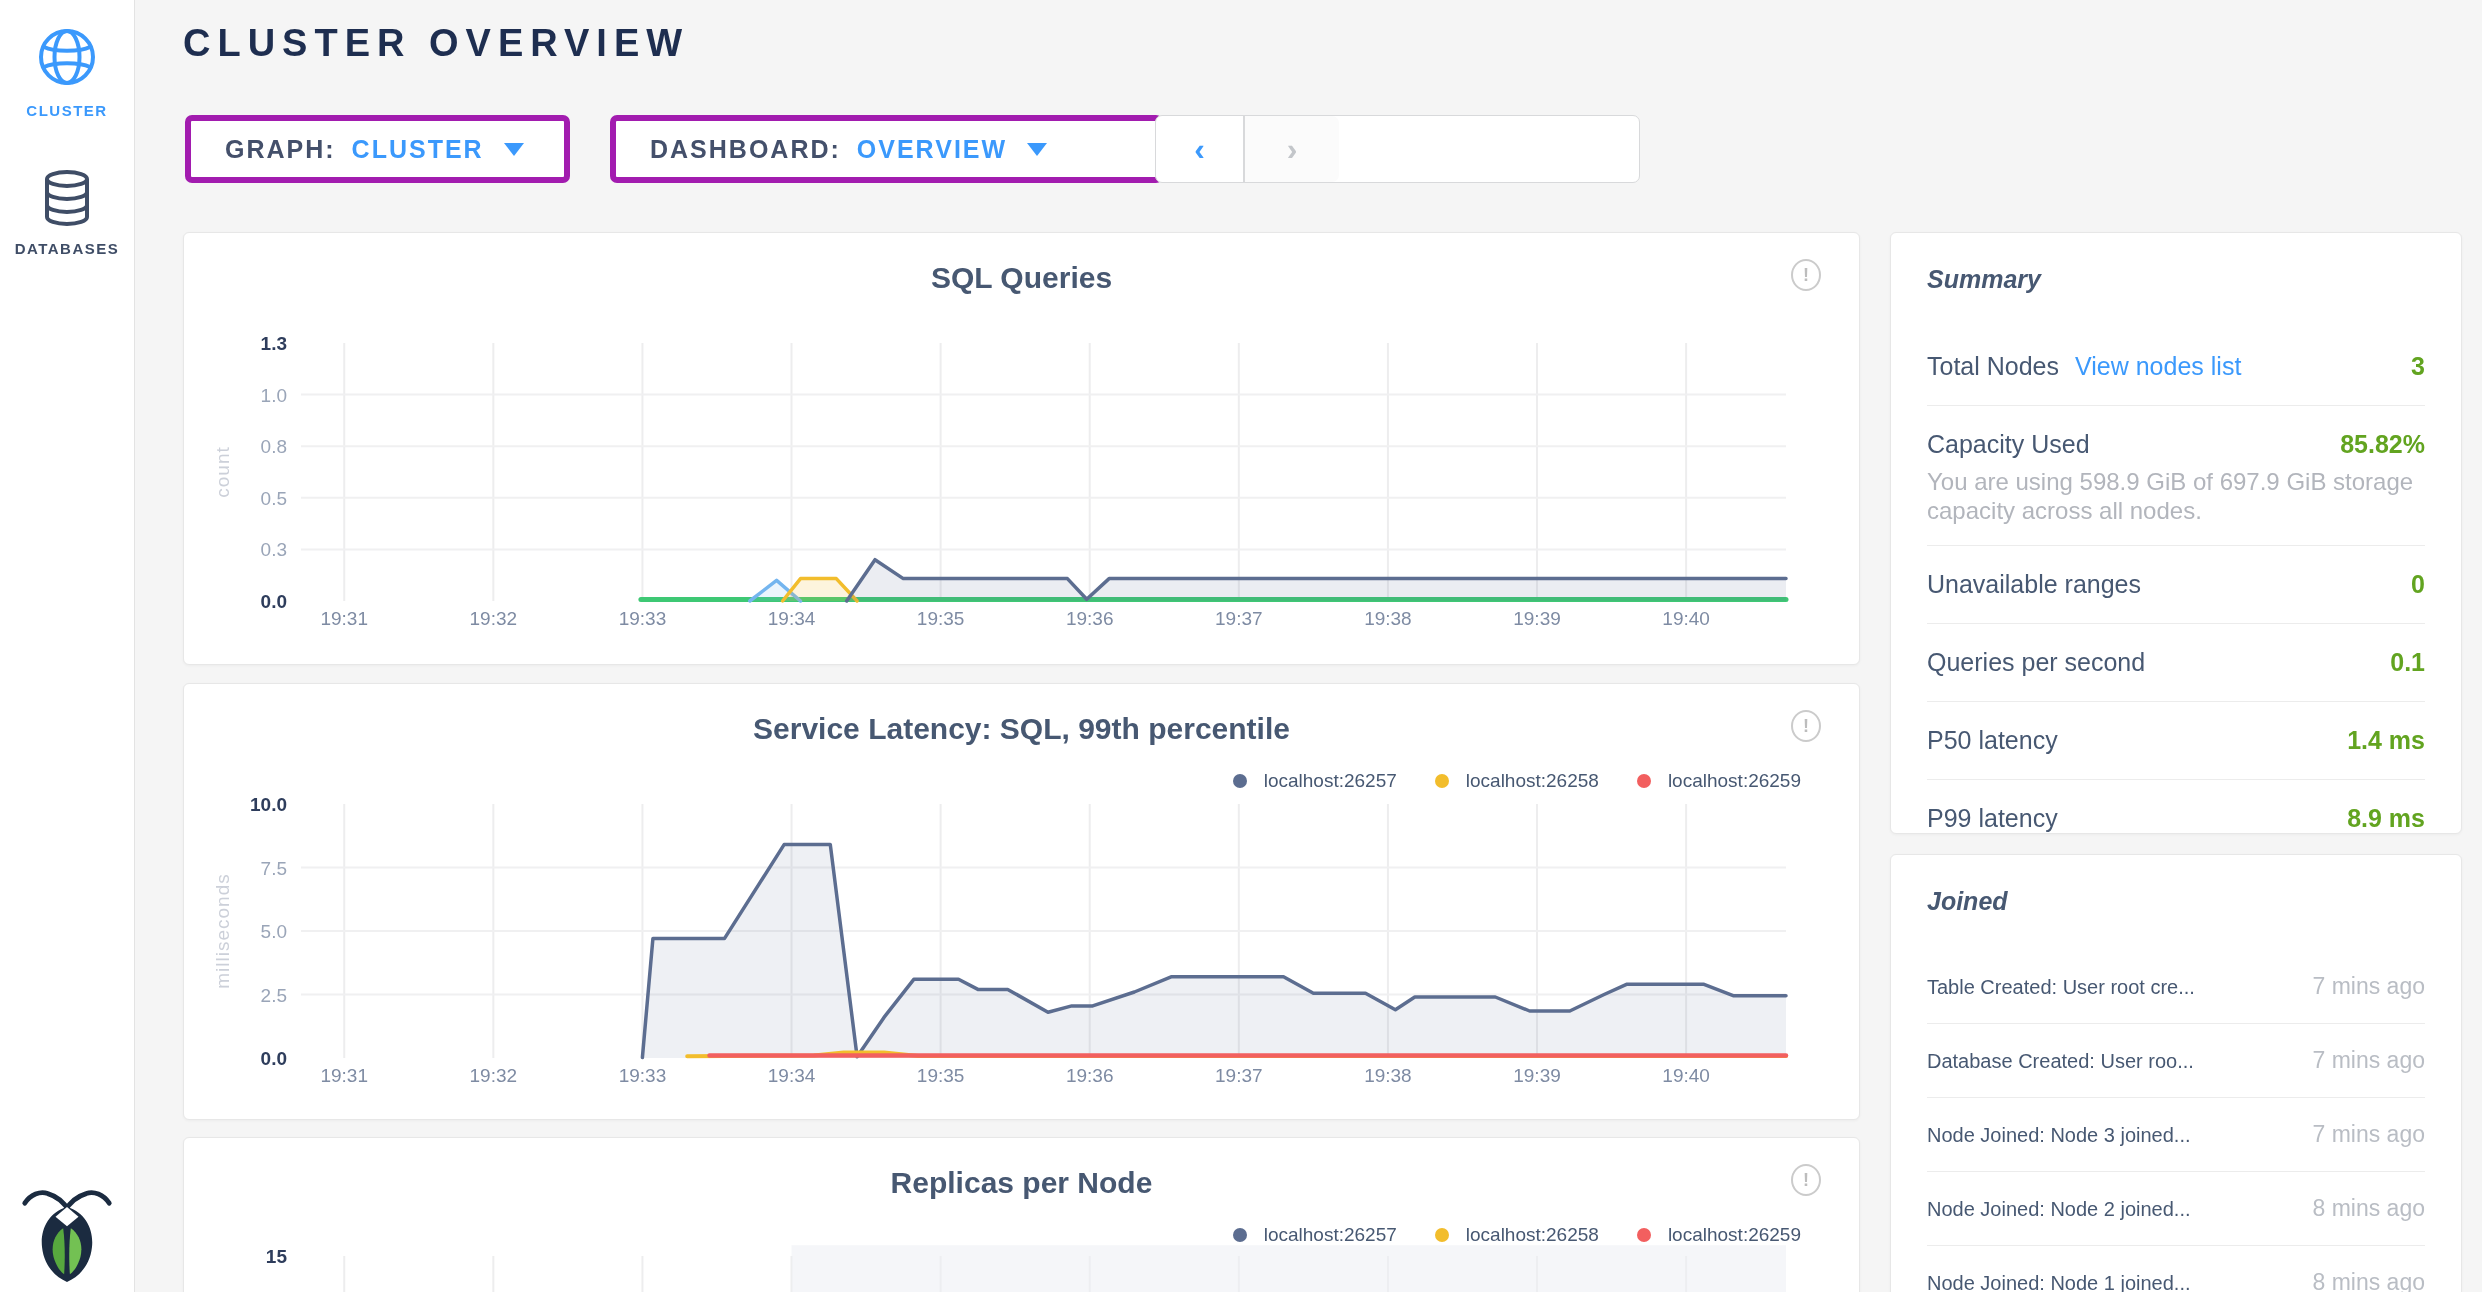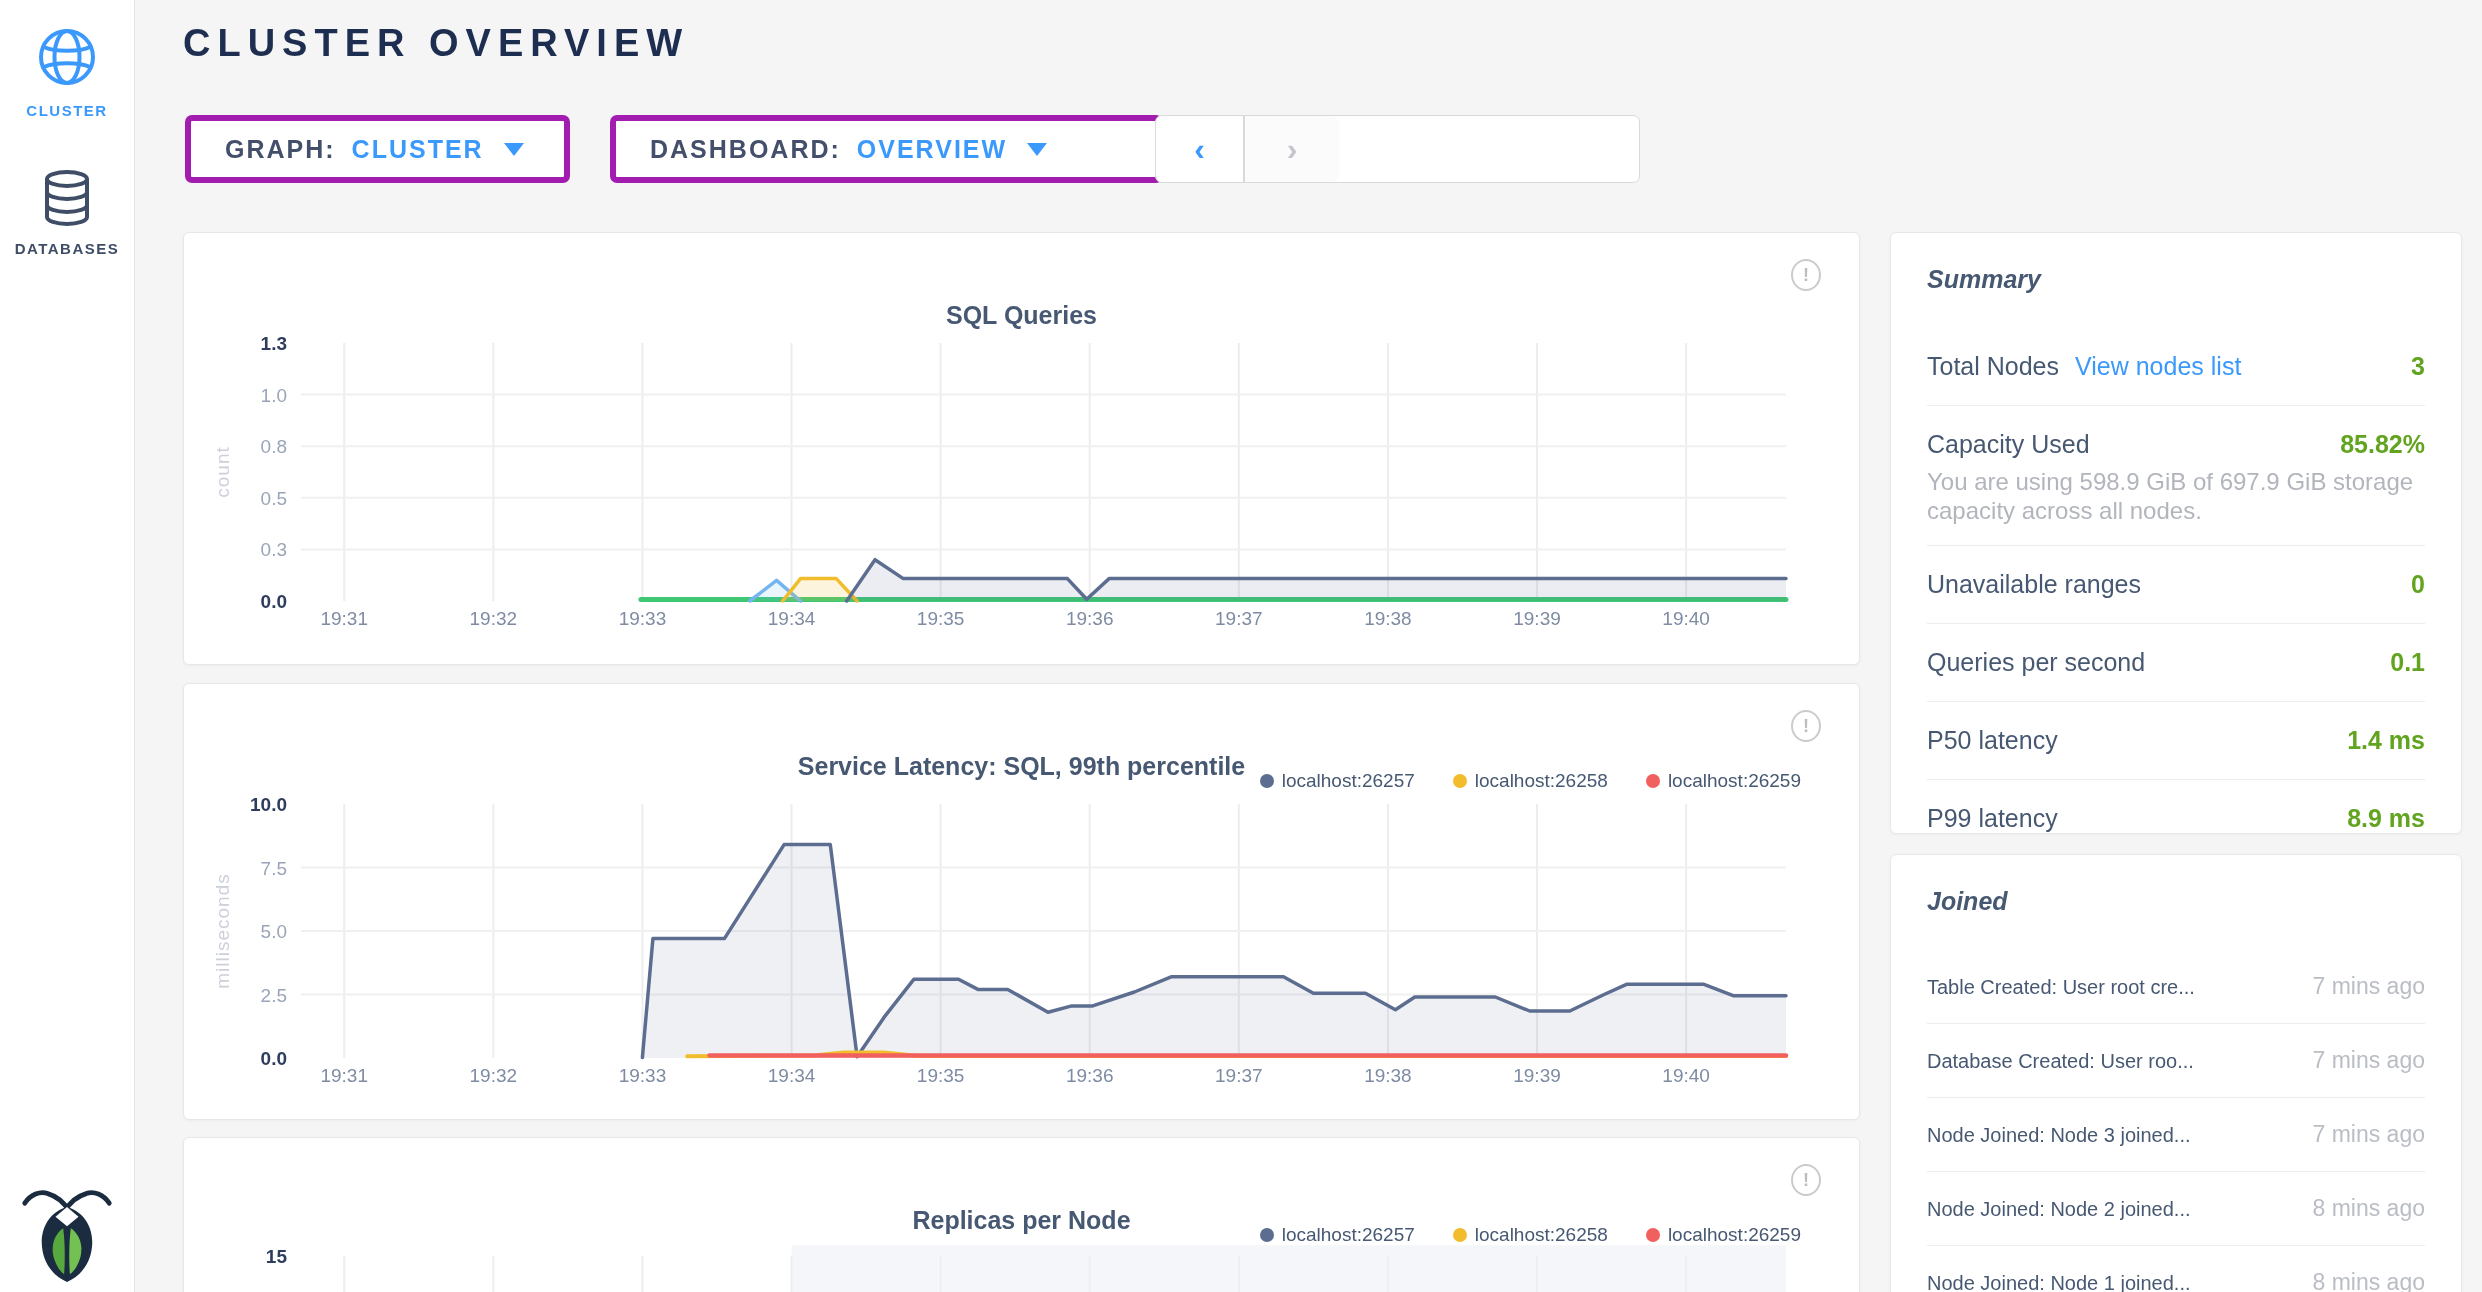--- a/index.html
+++ b/index.html
@@ -31,25 +31,25 @@
   .timenav .seg{display:flex;align-items:center;justify-content:center;box-sizing:border-box;cursor:pointer;}
   .seg-prev{width:88px;border-right:1px solid #d8d9db;color:#3b99fc;font-size:32px;font-weight:bold;}
   .seg-label{flex:1;color:#3b99fc;font-size:25px;font-weight:bold;letter-spacing:2px;}
   .seg-next{width:95px;border-left:1px solid #d8d9db;color:#c3c6ca;font-size:32px;font-weight:bold;background:#fbfbfb;border-radius:0 7px 7px 0;}
   
   .card{position:absolute;background:#fff;border:1px solid #e7e7e7;border-radius:6px;box-shadow:0 1px 3px rgba(0,0,0,0.04);box-sizing:border-box;}
   .chart-card{left:183px;width:1677px;}
   #card-sql{top:232px;height:433px;}
   #card-latency{top:683px;height:437px;}
   #card-replicas{top:1137px;height:450px;}
-  .chart-title{position:absolute;left:0;right:0;top:28px;text-align:center;font-size:25px;font-weight:bold;color:#475872;margin-top:40px;}
+  .chart-title{position:absolute;left:0;right:0;top:28px;text-align:center;font-size:30px;font-weight:bold;color:#475872;}
   .info-icon{position:absolute;right:38px;top:26px;width:26px;height:28px;border:2px solid #cbcbcb;border-radius:50%;
              color:#bdbdbd;font-size:18px;font-weight:bold;display:flex;align-items:center;justify-content:center;cursor:pointer;}
   .legend{position:absolute;right:58px;top:86px;display:flex;gap:38px;align-items:center;}
-  .legend-item{display:flex;align-items:center;gap:8px;font-size:19px;color:#475872;cursor:pointer;}
+  .legend-item{display:flex;align-items:center;gap:17px;font-size:19px;color:#475872;cursor:pointer;}
   .legend-dot{width:14px;height:14px;border-radius:50%;}
   .chart-svg{position:absolute;left:0;top:0;}
   
   .side-card{left:1890px;width:572px;padding:28px 36px;}
   #card-summary{top:232px;height:602px;}
   #card-events{top:854px;height:560px;}
   .side-title{text-align:left;font-size:25px;font-weight:bold;color:#475872;margin:4px 0 34px 0;font-style:italic;}
   .srow{display:flex;justify-content:space-between;align-items:baseline;padding:24px 0;border-bottom:1px solid #ececec;}
   .srow:last-child{border-bottom:none;}
   .srow-label{font-size:25px;color:#475872;display:flex;align-items:baseline;gap:16px;}

